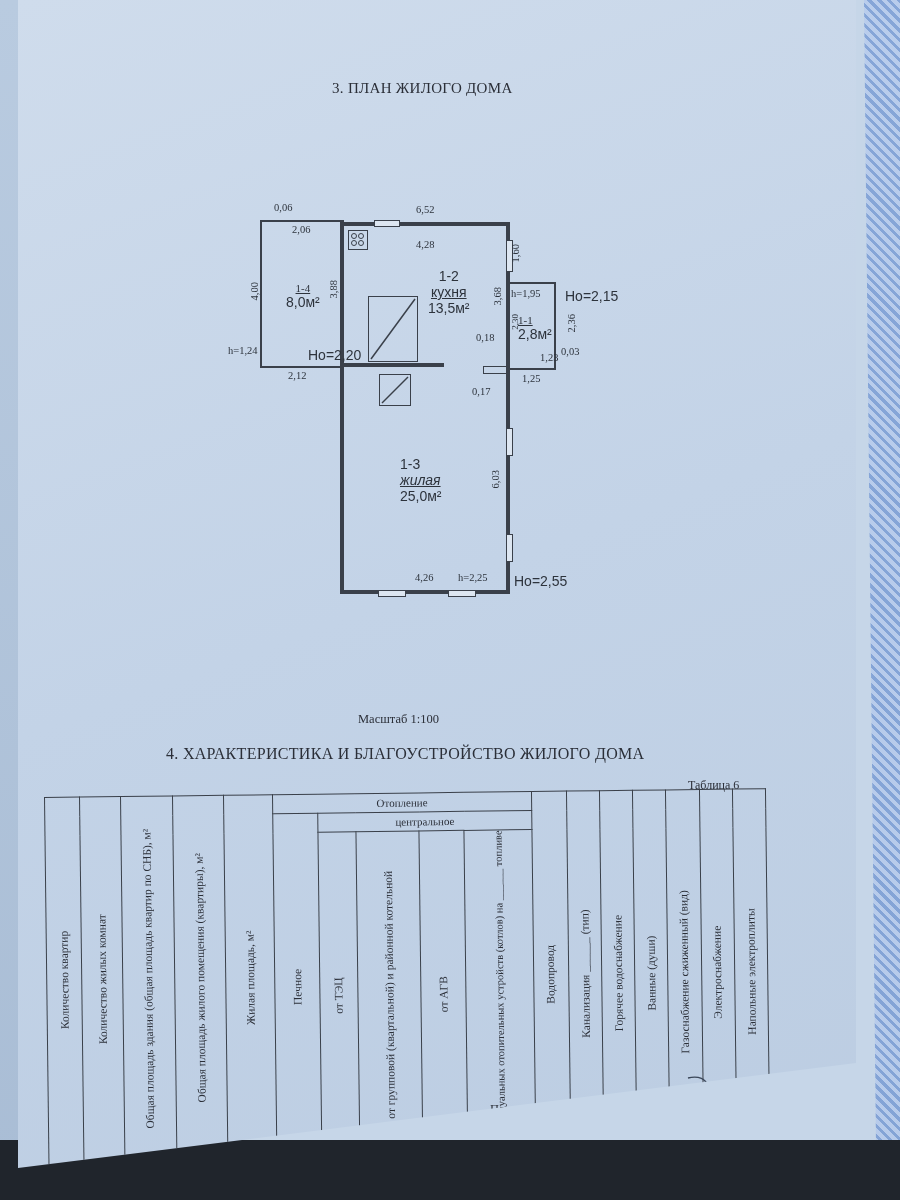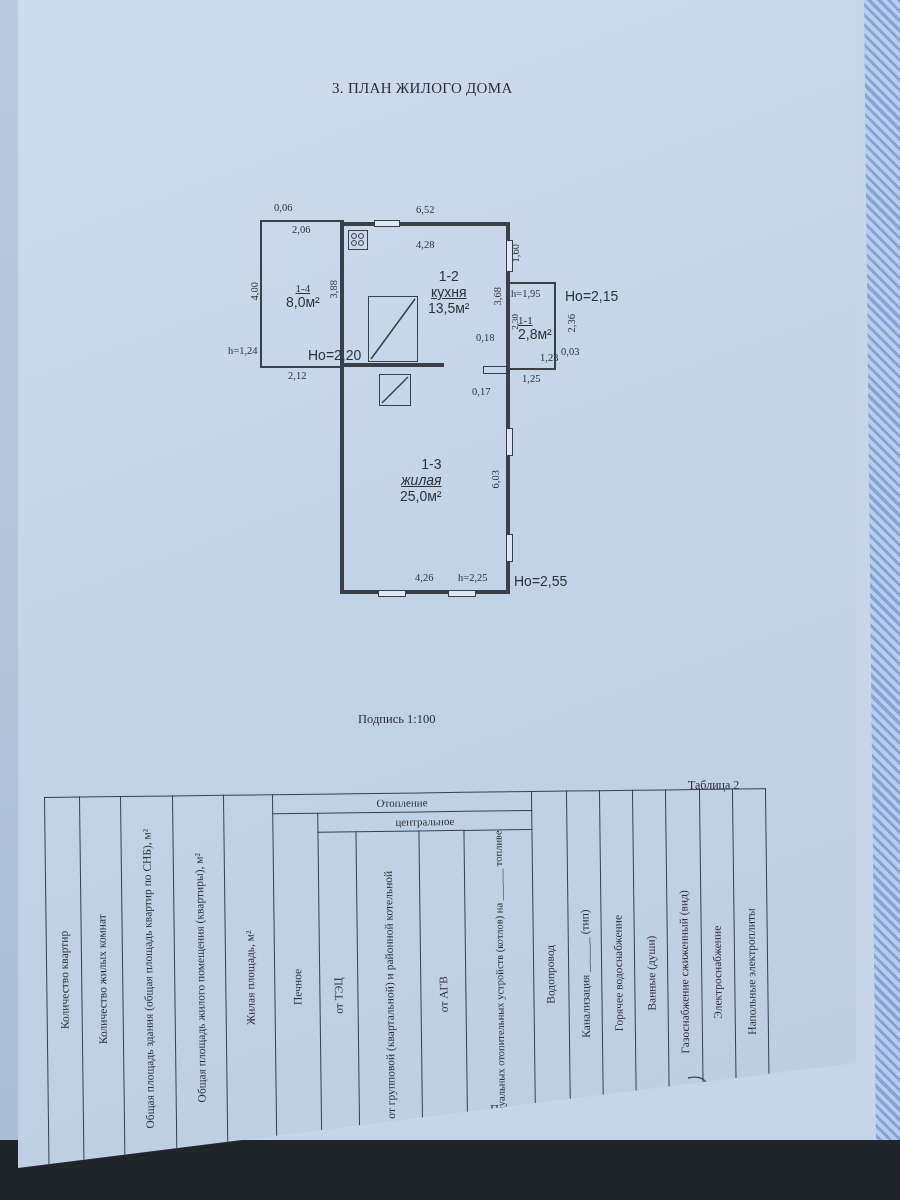--- a/index.html
+++ b/index.html
@@ -107,30 +107,31 @@
     </div>
     <div class="abs plan-sans" style="left:410px;top:268px;text-align:center;">
       <div>1-2</div>
       <div style="text-decoration:underline;">кухня</div>
       <div>13,5м²</div>
     </div>
     <div class="abs plan-txt" style="left:500px;top:314px;font-size:11px;">
       <div style="text-decoration:underline;">1-1</div>
       <div class="plan-sans">2,8м²</div>
     </div>
-    <div class="abs plan-sans" style="left:382px;top:456px;text-align:right;">
+    <div class="abs plan-sans" style="left:382px;top:456px;text-align:left;">
       <div>1-3</div>
       <div style="text-decoration:underline;font-style:italic;">жилая</div>
       <div>25,0м²</div>
     </div>
   </div>
 
-  <div class="abs" style="left:340px;top:712px;font-size:12.5px;color:#2b2f38;">Подпись 1:100</div>
-
-  <div class="abs" style="left:670px;top:778px;font-size:12px;color:#2b2f38;">Таблица 2</div>
+  <div class="abs" style="left:340px;top:712px;font-size:12.5px;color:#2b2f38;">Масштаб 1:100</div>
+
+  <div class="abs title" style="left:148px;top:745px;font-size:16px;">4. ХАРАКТЕРИСТИКА И БЛАГОУСТРОЙСТВО ЖИЛОГО ДОМА</div>
+  <div class="abs" style="left:670px;top:778px;font-size:12px;color:#2b2f38;">Таблица 6</div>
 
   <table class="char">
     <tbody>
         <tr>
       <td rowspan="3" class="hdr-cell" style="width:34px;"><span class="hdr-txt">Количество квартир</span></td>
       <td rowspan="3" style="width:40px;"><span class="hdr-txt">Количество жилых комнат</span></td>
       <td rowspan="3" style="width:50px;"><span class="hdr-txt">Общая площадь здания (общая площадь квартир по СНБ), м²</span></td>
       <td rowspan="3" style="width:50px;"><span class="hdr-txt">Общая площадь жилого помещения (квартиры), м²</span></td>
       <td rowspan="3" style="width:48px;"><span class="hdr-txt">Жилая площадь, м²</span></td>
       <td colspan="5" style="height:18px;">Отопление</td>

